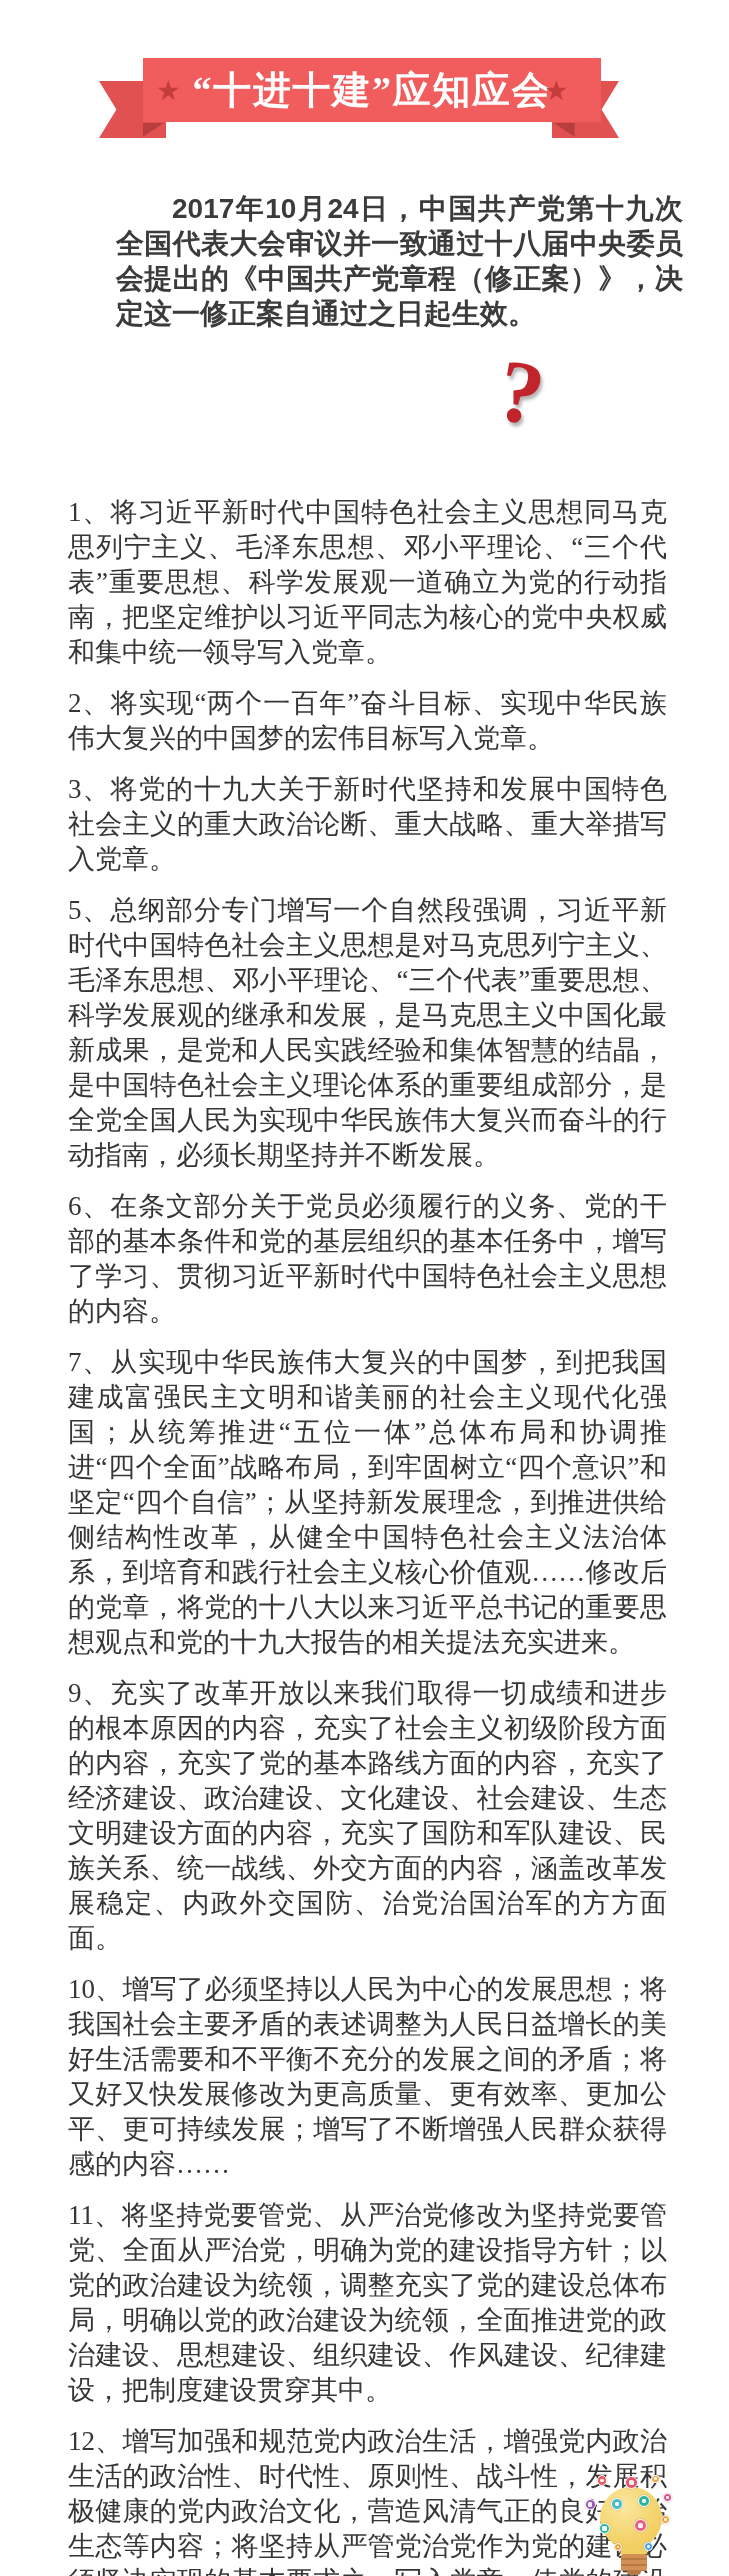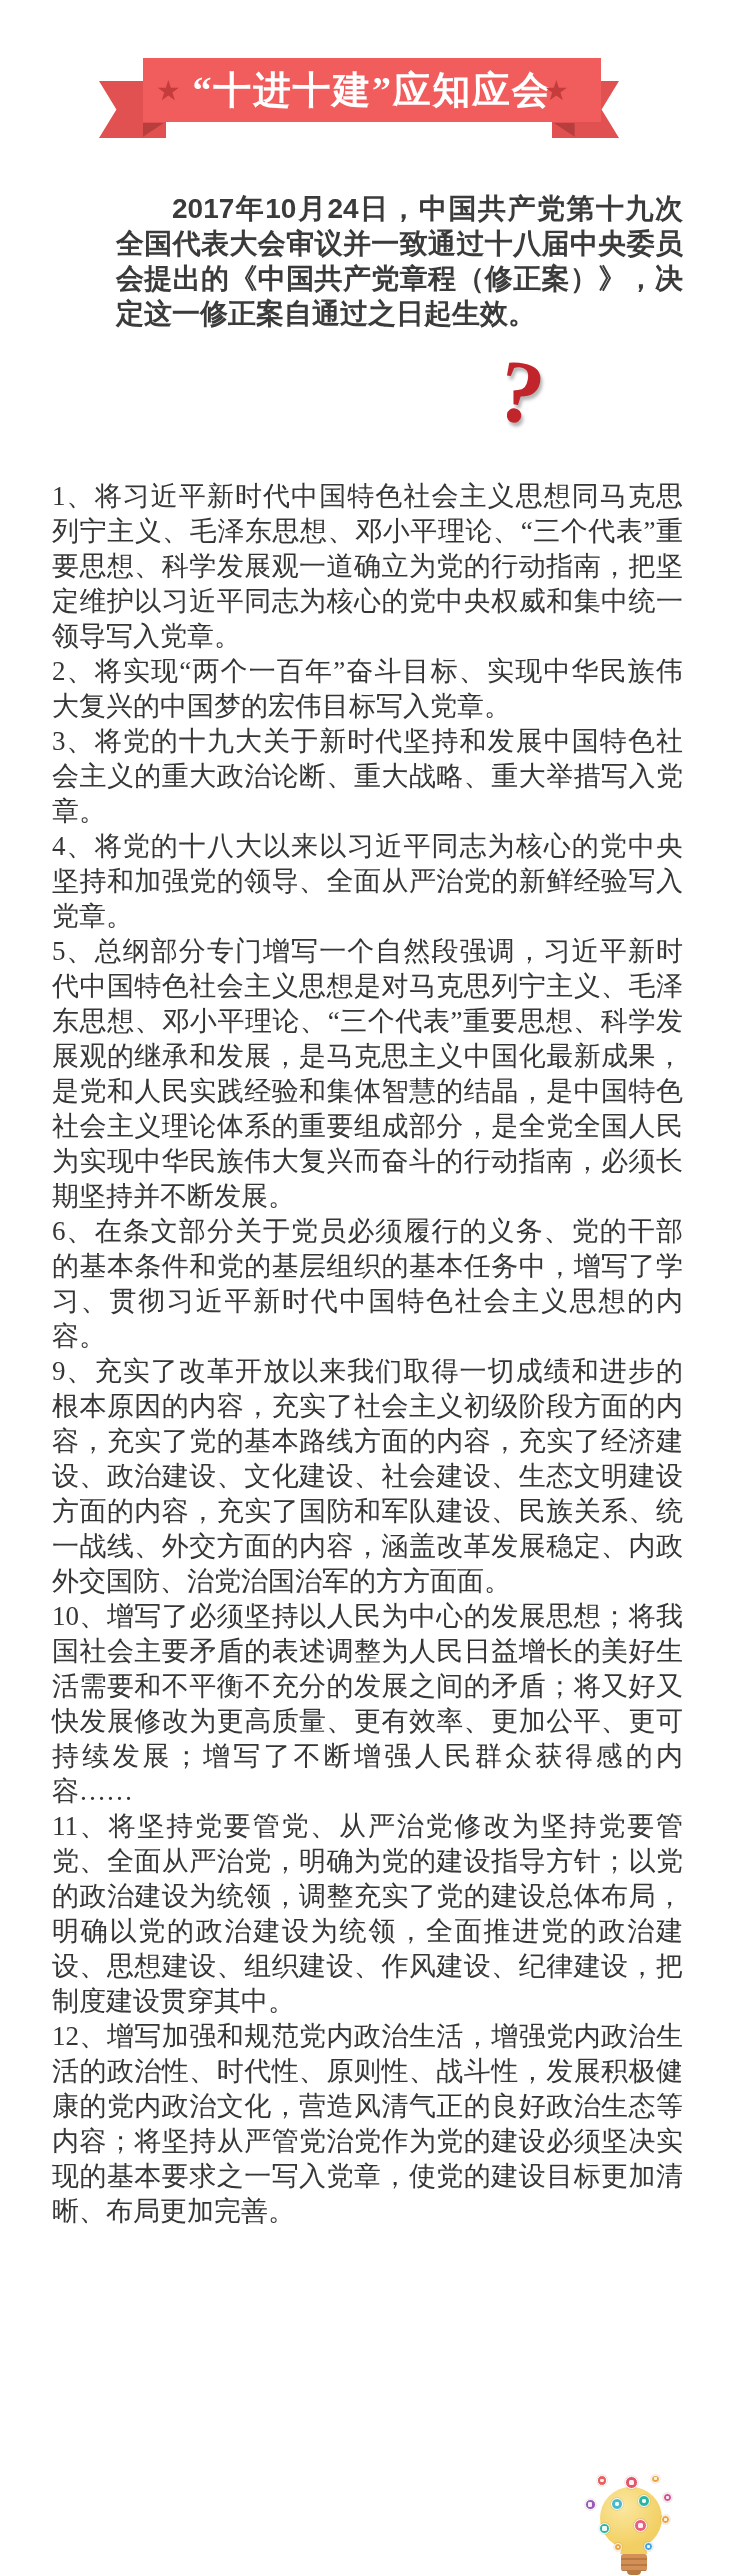--- a/index.html
+++ b/index.html
@@ -54,21 +54,21 @@
     font-family:var(--serif);font-weight:900;font-size:89px;line-height:1.1;
     color:var(--accent-red,#c2242c);transform:rotate(10deg);
     text-shadow:2.6px 3.4px 3.4px rgba(90,90,90,.45);
   }
   
   .points{
     position:absolute;top:479px;left:52px;width:631px;
     font-family:var(--serif);font-size:27px;line-height:35px;
     color:var(--body-text,#363636);text-align:justify;word-break:break-all;
   }
-  .points p{margin:0;}
+  .points p{margin:16px;}
   
   .bulb{position:absolute;left:582px;top:2466px;width:103px;height:110px;}
   .bulb-globe{
     position:absolute;left:18px;top:20.6px;width:62px;height:62px;border-radius:50%;
     background:radial-gradient(circle at 38% 32%, #fbe79f 0%, var(--bulb-yellow,#f2cf62) 70%);
   }
   .bulb-neck{
     position:absolute;left:38px;top:79px;width:27.5px;height:9.4px;
     background:var(--bulb-yellow,#f2cf62);
     clip-path:polygon(8% 0,92% 0,100% 100%,0 100%);
@@ -120,23 +120,23 @@
   </div>
 
   <p class="intro">2017年10月24日，中国共产党第十九次全国代表大会审议并一致通过十八届中央委员会提出的《中国共产党章程（修正案）》，决定这一修正案自通过之日起生效。</p>
 
   <div class="qmark">?</div>
 
   <div class="points">
     <p>1、将习近平新时代中国特色社会主义思想同马克思列宁主义、毛泽东思想、邓小平理论、“三个代表”重要思想、科学发展观一道确立为党的行动指南，把坚定维护以习近平同志为核心的党中央权威和集中统一领导写入党章。</p>
     <p>2、将实现“两个一百年”奋斗目标、实现中华民族伟大复兴的中国梦的宏伟目标写入党章。</p>
     <p>3、将党的十九大关于新时代坚持和发展中国特色社会主义的重大政治论断、重大战略、重大举措写入党章。</p>
-    <p>4、将党的十八大以来以习近平同志为核心的党中央坚持和加强党的领导、全面从严治党的新鲜经验写入党章。</p>
     <p>5、总纲部分专门增写一个自然段强调，习近平新时代中国特色社会主义思想是对马克思列宁主义、毛泽东思想、邓小平理论、“三个代表”重要思想、科学发展观的继承和发展，是马克思主义中国化最新成果，是党和人民实践经验和集体智慧的结晶，是中国特色社会主义理论体系的重要组成部分，是全党全国人民为实现中华民族伟大复兴而奋斗的行动指南，必须长期坚持并不断发展。</p>
     <p>6、在条文部分关于党员必须履行的义务、党的干部的基本条件和党的基层组织的基本任务中，增写了学习、贯彻习近平新时代中国特色社会主义思想的内容。</p>
+    <p>7、从实现中华民族伟大复兴的中国梦，到把我国建成富强民主文明和谐美丽的社会主义现代化强国；从统筹推进“五位一体”总体布局和协调推进“四个全面”战略布局，到牢固树立“四个意识”和坚定“四个自信”；从坚持新发展理念，到推进供给侧结构性改革，从健全中国特色社会主义法治体系，到培育和践行社会主义核心价值观……修改后的党章，将党的十八大以来习近平总书记的重要思想观点和党的十九大报告的相关提法充实进来。</p>
     <p>9、充实了改革开放以来我们取得一切成绩和进步的根本原因的内容，充实了社会主义初级阶段方面的内容，充实了党的基本路线方面的内容，充实了经济建设、政治建设、文化建设、社会建设、生态文明建设方面的内容，充实了国防和军队建设、民族关系、统一战线、外交方面的内容，涵盖改革发展稳定、内政外交国防、治党治国治军的方方面面。</p>
     <p>10、增写了必须坚持以人民为中心的发展思想；将我国社会主要矛盾的表述调整为人民日益增长的美好生活需要和不平衡不充分的发展之间的矛盾；将又好又快发展修改为更高质量、更有效率、更加公平、更可持续发展；增写了不断增强人民群众获得感的内容……</p>
     <p>11、将坚持党要管党、从严治党修改为坚持党要管党、全面从严治党，明确为党的建设指导方针；以党的政治建设为统领，调整充实了党的建设总体布局，明确以党的政治建设为统领，全面推进党的政治建设、思想建设、组织建设、作风建设、纪律建设，把制度建设贯穿其中。</p>
     <p>12、增写加强和规范党内政治生活，增强党内政治生活的政治性、时代性、原则性、战斗性，发展积极健康的党内政治文化，营造风清气正的良好政治生态等内容；将坚持从严管党治党作为党的建设必须坚决实现的基本要求之一写入党章，使党的建设目标更加清晰、布局更加完善。</p>
 
   </div>
 
   <div class="bulb">
     <div class="bulb-globe"></div>
     <div class="bulb-neck"></div>

